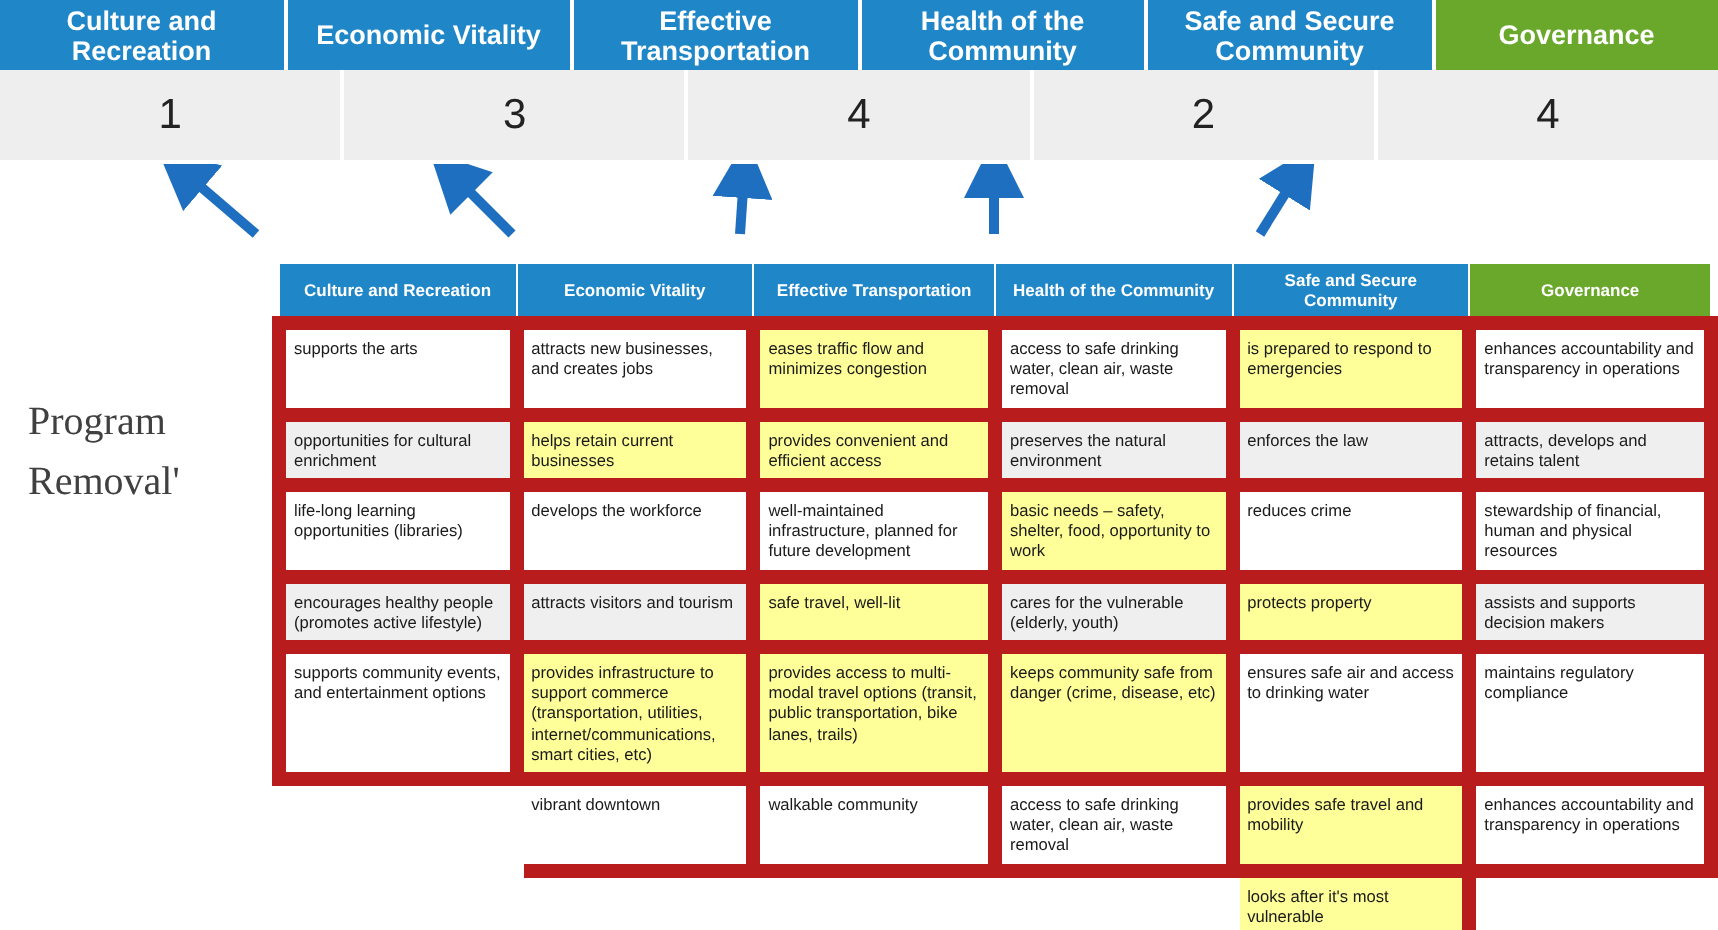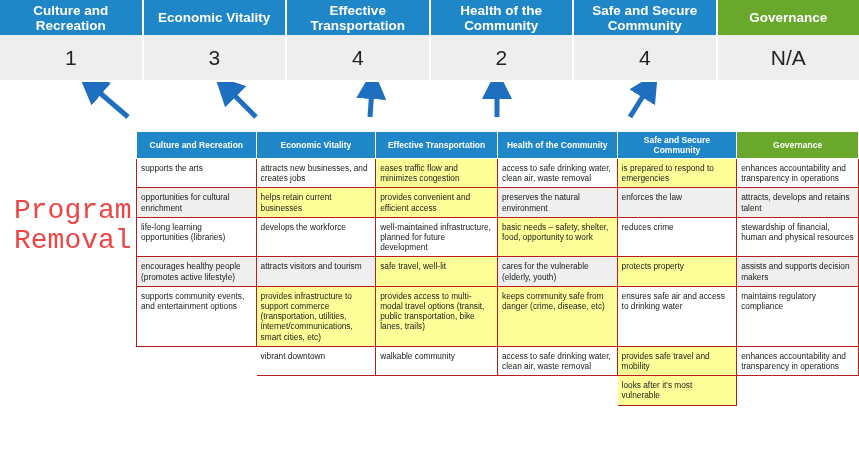--- a/index.html
+++ b/index.html
@@ -74,24 +74,24 @@
     height: 48px;
     pointer-events: none;
   }
 
   
   #program-label {
     position: absolute;
     left: 14px;
     top: 196px;
     width: 120px;
-    font-size: 28px;
+    font-size: 20px;
     line-height: 30px;
-    color: #ef4444;
-    font-family: Liberation Mono, monospace;
+    color: #404040;
+    font-family: Liberation Serif, serif;
   }
 
   
   #matrix {
     position: absolute;
     left: 136px;
     top: 131px;
     width: 723px;
     border-collapse: collapse;
     table-layout: fixed;
@@ -114,21 +114,21 @@
     height: 20px;
     box-sizing: border-box;
   }
   #matrix th.gov { background: #6aa82b; }
   #matrix td {
     font-size: 8.3px;
     line-height: 10.2px;
     color: #1a1a1a;
     vertical-align: top;
     padding: 4px 4px;
-    border: 1px solid #b91c1c;
+    border: 7px solid #b91c1c;
     background: #ffffff;
     box-sizing: border-box;
   }
   #matrix tr.alt td { background: #efefef; margin-left: 11px; }
   #matrix td.hl { background: #ffff99 !important; }
   #matrix td.empty { background: #ffffff !important; border-color: #ffffff; }
   #matrix tr.alt td.empty { background: #ffffff !important; border-color: #ffffff; }
 </style>
 </head>
 <body>
@@ -141,21 +141,20 @@
     <div class="top-head-cell">Health of the Community</div>
     <div class="top-head-cell">Safe and Secure Community</div>
     <div class="top-head-cell gov">Governance</div>
   </div>
   <div id="top-score-row">
     <div class="top-score-cell">1</div>
     <div class="top-score-cell">3</div>
     <div class="top-score-cell">4</div>
     <div class="top-score-cell">2</div>
     <div class="top-score-cell">4</div>
-    <div class="top-score-cell">N/A</div>
   </div>
 </div>
 
 <svg id="arrows" width="859" height="48" viewBox="0 0 859 48">
   <defs>
     <marker id="ah" markerWidth="6" markerHeight="6" refX="2.2" refY="3" orient="auto">
       <path d="M0,0 L6,3 L0,6 z" fill="#1f6fc0"></path>
     </marker>
   </defs>
   <line x1="128" y1="35" x2="93" y2="5" stroke="#1f6fc0" stroke-width="5" marker-end="url(#ah)"></line>

